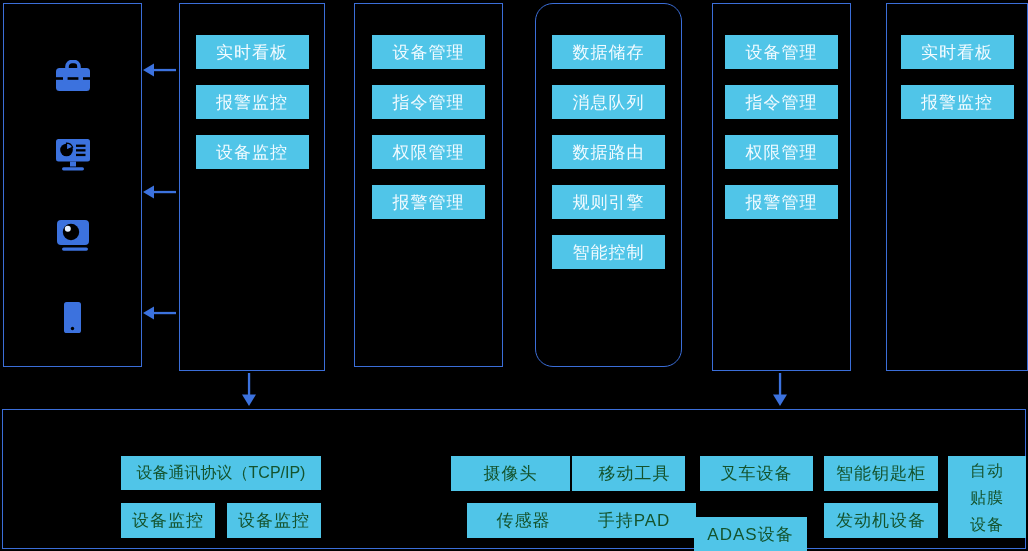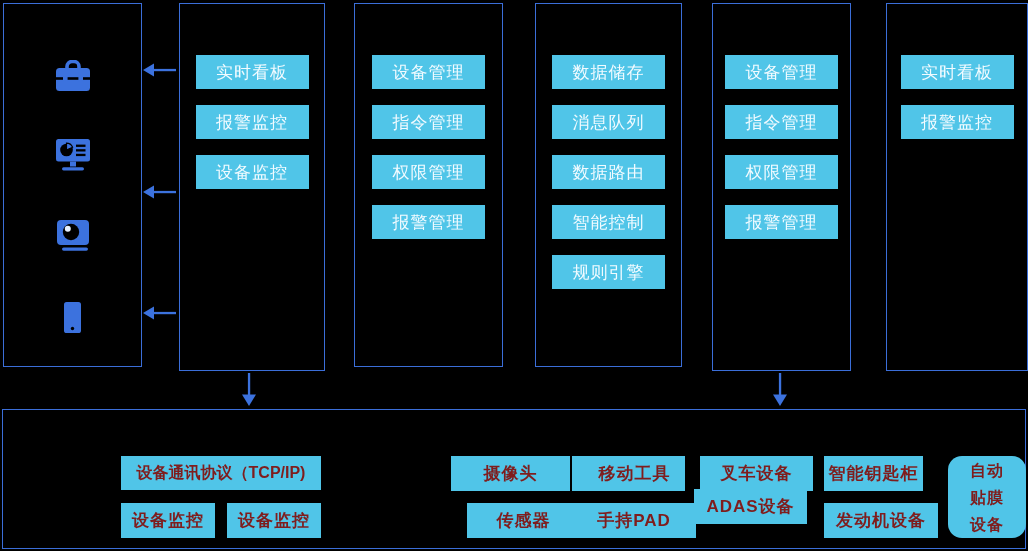--- a/index.html
+++ b/index.html
@@ -3,39 +3,39 @@
 <meta charset="utf-8">
 <style>
   html,body{margin:0;padding:0;background:#000;}
   #canvas{
     position:relative;width:1028px;height:551px;background:#000;
     font-family:"Liberation Sans",sans-serif;overflow:hidden;
   }
   .panel{
     position:absolute;border:1px solid #3b6ed8;box-sizing:border-box;
     display:flex;flex-direction:column;align-items:center;
-    padding-top:51px;gap:16px;background:#000;
+    padding-top:31px;gap:16px;background:#000;
   }
   #panel-icons{display:block;padding-top:0;}
   .node{
     width:113px;height:34px;flex:0 0 auto;
     background:#50c5e8;color:#f2fbff;font-size:17px;
     display:flex;align-items:center;justify-content:center;
     letter-spacing:1px;white-space:nowrap;
   }
   .icon-slot{position:absolute;left:0;width:100%;display:flex;justify-content:center;}
   .arrow{position:absolute;}
   #bottom-panel{
     position:absolute;left:2px;top:409px;width:1024px;height:140px;
     border:1px solid #3b6ed8;box-sizing:border-box;background:#000;
   }
   .bnode{
-    position:absolute;height:35px;background:#50c5e8;color:#7f1d1d;
+    position:absolute;height:35px;background:#50c5e8;color:#14532d;
     font-size:17px;display:flex;align-items:center;justify-content:center;
-    letter-spacing:1px;white-space:nowrap;box-sizing:border-box;font-weight:bold;
+    letter-spacing:1px;white-space:nowrap;box-sizing:border-box;
   }
   #protocol-node{font-size:16px;letter-spacing:0;}
   #auto-film-node{
     flex-direction:column;height:82px;line-height:27px;font-size:16px;
   }
 </style>
 </head>
 <body>
 
 <div id="canvas">
@@ -84,26 +84,26 @@
     <div class="node">设备监控</div>
   </div>
 
   <div class="panel" style="left:354px;top:3px;width:149px;height:364px;">
     <div class="node">设备管理</div>
     <div class="node">指令管理</div>
     <div class="node">权限管理</div>
     <div class="node">报警管理</div>
   </div>
 
-  <div class="panel" style="left:535px;top:3px;width:147px;height:364px;">
+  <div class="panel" style="left:535px;top:3px;width:147px;height:364px;border-radius:18px;">
     <div class="node">数据储存</div>
     <div class="node">消息队列</div>
     <div class="node">数据路由</div>
+    <div class="node">规则引擎</div>
     <div class="node">智能控制</div>
-    <div class="node">规则引擎</div>
   </div>
 
   <div class="panel" style="left:712px;top:3px;width:139px;height:368px;">
     <div class="node">设备管理</div>
     <div class="node">指令管理</div>
     <div class="node">权限管理</div>
     <div class="node">报警管理</div>
   </div>
 
   <div class="panel" style="left:886px;top:3px;width:142px;height:368px;">
@@ -134,27 +134,27 @@
   </svg>
 
   <div id="bottom-panel">
     <div class="bnode" id="protocol-node" style="left:118px;top:46px;width:200px;height:34px;">设备通讯协议（TCP/IP)</div>
     <div class="bnode" style="left:118px;top:93px;width:94px;">设备监控</div>
     <div class="bnode" style="left:224px;top:93px;width:94px;">设备监控</div>
 
     <div class="bnode" style="left:448px;top:46px;width:119px;">摄像头</div>
     <div class="bnode" style="left:569px;top:46px;width:113px;padding-left:12px;">移动工具</div>
     <div class="bnode" style="left:691px;top:46px;width:113px;margin-left:6px;">叉车设备</div>
-    <div class="bnode" style="left:821px;top:46px;width:99px;">智能钥匙柜</div>
+    <div class="bnode" style="left:821px;top:46px;width:114px;">智能钥匙柜</div>
 
     <div class="bnode" style="left:448px;top:93px;width:113px;margin-left:16px;">传感器</div>
     <div class="bnode" style="left:569px;top:93px;width:124px;">手持PAD</div>
-    <div class="bnode" style="left:691px;top:79px;width:113px;">ADAS设备</div>
+    <div class="bnode" style="left:691px;top:107px;width:113px;">ADAS设备</div>
     <div class="bnode" style="left:821px;top:93px;width:114px;">发动机设备</div>
 
-    <div class="bnode" id="auto-film-node" style="left:945px;top:46px;width:78px;border-radius:14px;">
+    <div class="bnode" id="auto-film-node" style="left:945px;top:46px;width:78px;">
       <span>自动</span>
       <span>贴膜</span>
       <span>设备</span>
     </div>
   </div>
 
 </div>
 
 </body></html>

